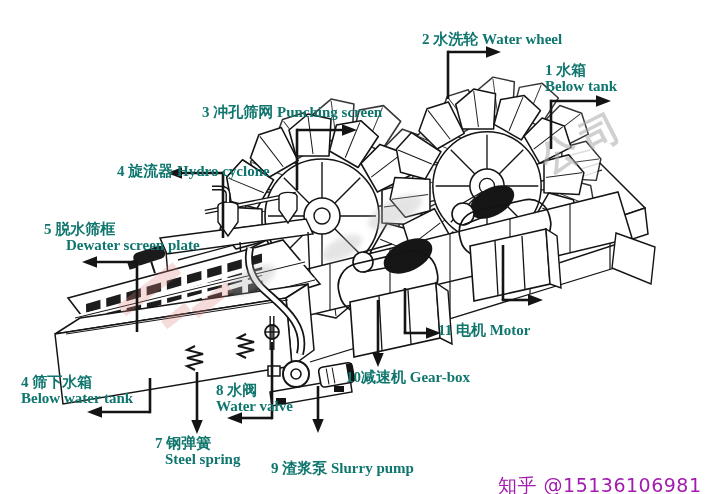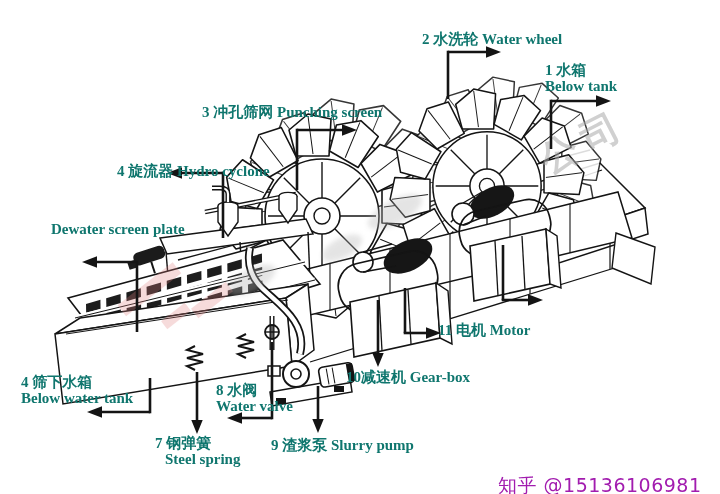--- a/index.html
+++ b/index.html
@@ -2,21 +2,21 @@
 <html><head>
 <meta charset="utf-8">
 <style>
   html,body{margin:0;padding:0;background:#ffffff;}
   .stage{position:relative;width:720px;height:494px;background:#ffffff;overflow:hidden;
          font-family:"Liberation Serif",serif;}
   .stage svg.art{position:absolute;left:0;top:0;}
   .lbl{position:absolute;font-weight:bold;font-size:15px;line-height:16px;color:#0f766e;
        white-space:nowrap;}
   .lbl span{display:block;}
-  .ind7{margin-left:7px}.ind9{}.ind10{margin-left:10px}.ind13{margin-left:13px}
+  .ind7{margin-left:22px}.ind9{}.ind10{margin-left:10px}.ind13{margin-left:13px}
   .zhihu{position:absolute;left:498px;top:449px;font-family:"DejaVu Sans",sans-serif;
          font-size:19px;color:#a21caf;letter-spacing:.5px;text-shadow:1px 1px 0 #ffffff;margin-top:24px;}
 </style>
 </head>
 <body>
 
 <div class="stage">
 
 <svg class="art" width="720" height="494" viewBox="0 0 720 494">
   <defs>
@@ -311,33 +311,34 @@
 </svg>
 
 <div class="lbl" style="left:545px;top:62px">
   <span>1 水箱</span>
   <span>Below tank</span>
 </div>
 <div class="lbl" style="left:422px;top:31px">2 水洗轮 Water wheel</div>
 <div class="lbl" style="left:202px;top:104px">3 冲孔筛网 Punching screen</div>
 <div class="lbl" style="left:117px;top:163px">4 旋流器 Hydro cyclone</div>
 <div class="lbl" style="left:44px;top:221px">
+  <span>5 脱水筛框</span>
   <span class="ind7">Dewater screen plate</span>
 </div>
 <div class="lbl" style="left:21px;top:374px">
   <span>4 筛下水箱</span>
   <span>Below water tank</span>
 </div>
 <div class="lbl" style="left:155px;top:435px">
   <span>7 钢弹簧</span>
   <span class="ind10">Steel spring</span>
 </div>
 <div class="lbl" style="left:216px;top:382px">
   <span>8 水阀</span>
   <span class="ind9">Water valve</span>
 </div>
-<div class="lbl" style="left:271px;top:437px">9 渣浆泵 Slurry pump</div>
+<div class="lbl" style="left:271px;top:460px">9 渣浆泵 Slurry pump</div>
 <div class="lbl" style="left:346px;top:369px">10减速机 Gear-box</div>
 <div class="lbl" style="left:438px;top:322px">11 电机 Motor</div>
 
 <div class="zhihu">知乎 @15136106981</div>
 
 </div>
 
 </body></html>

